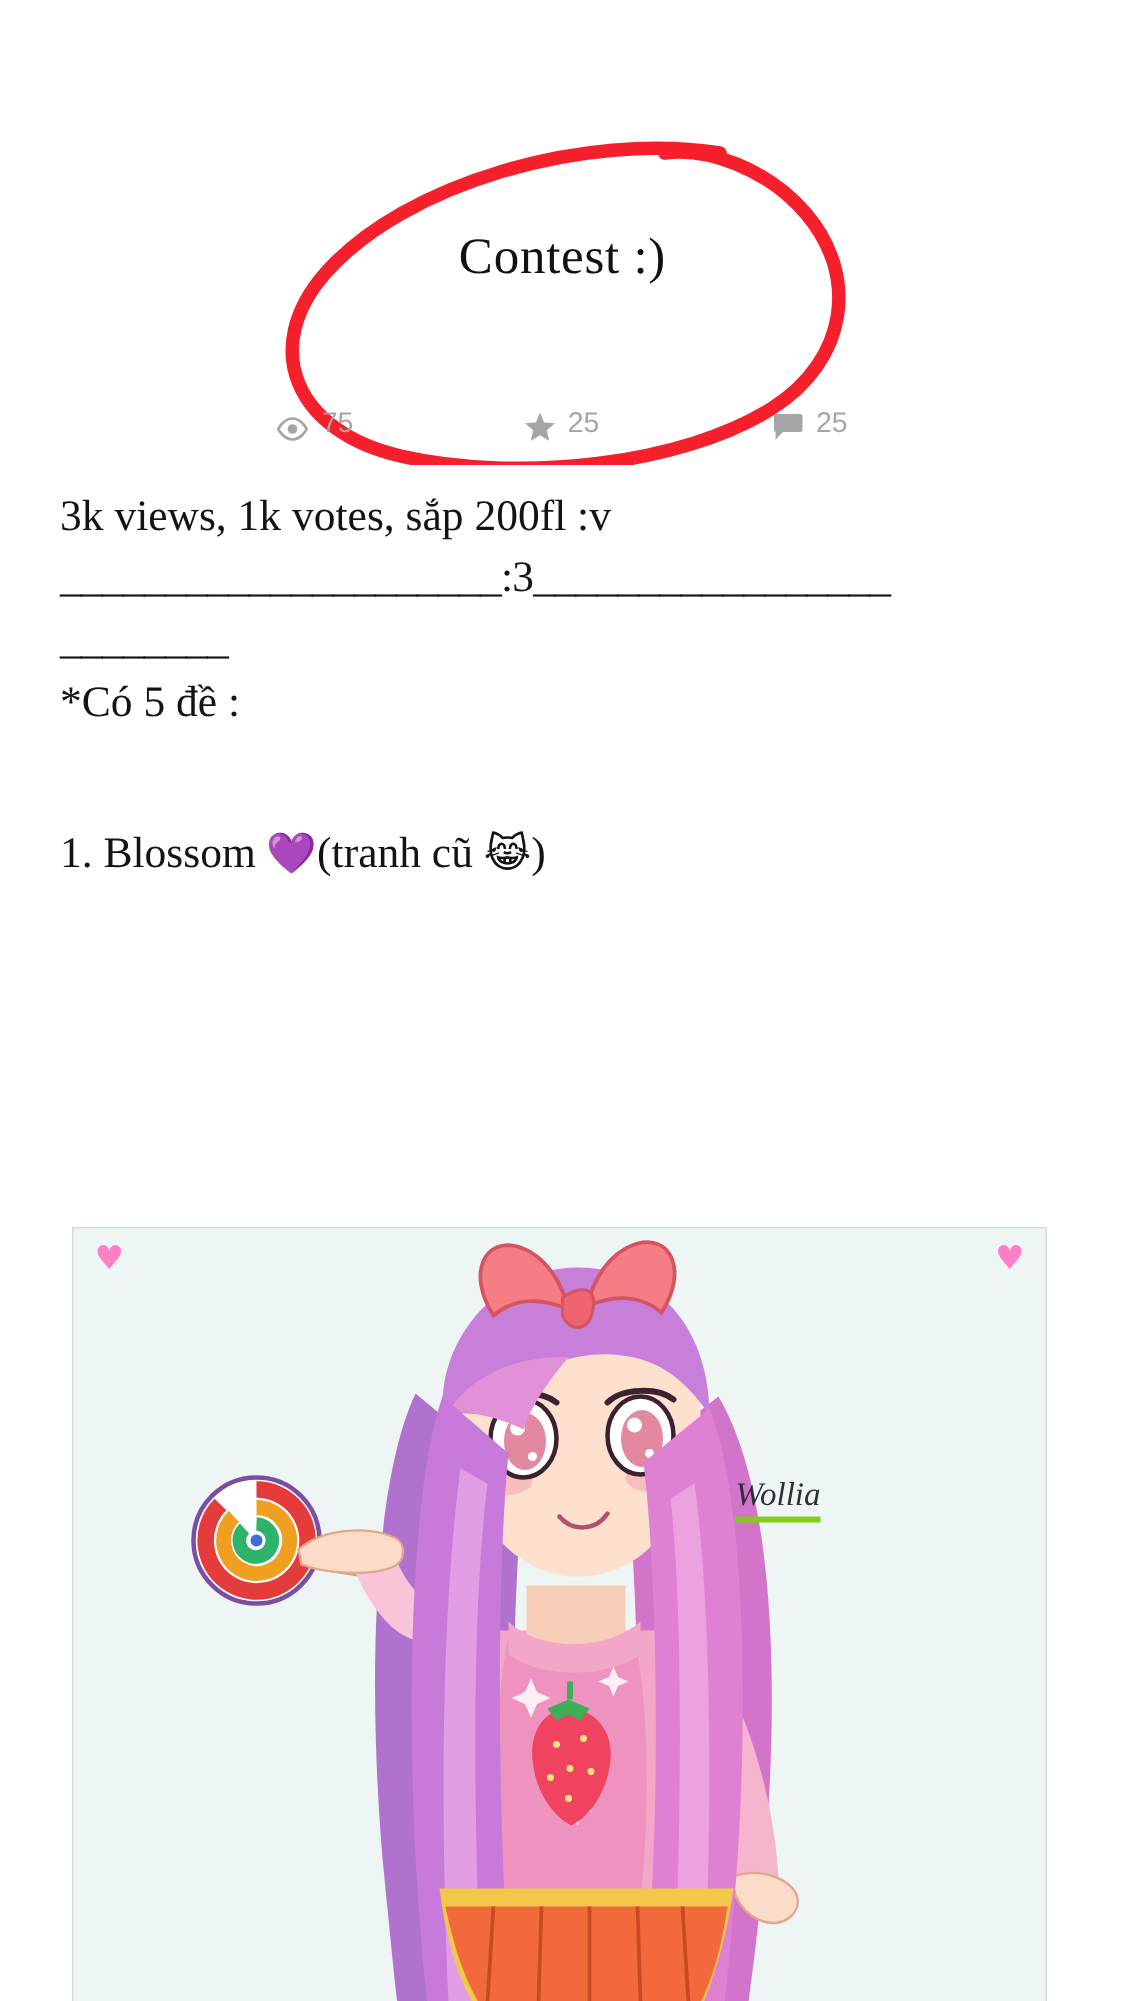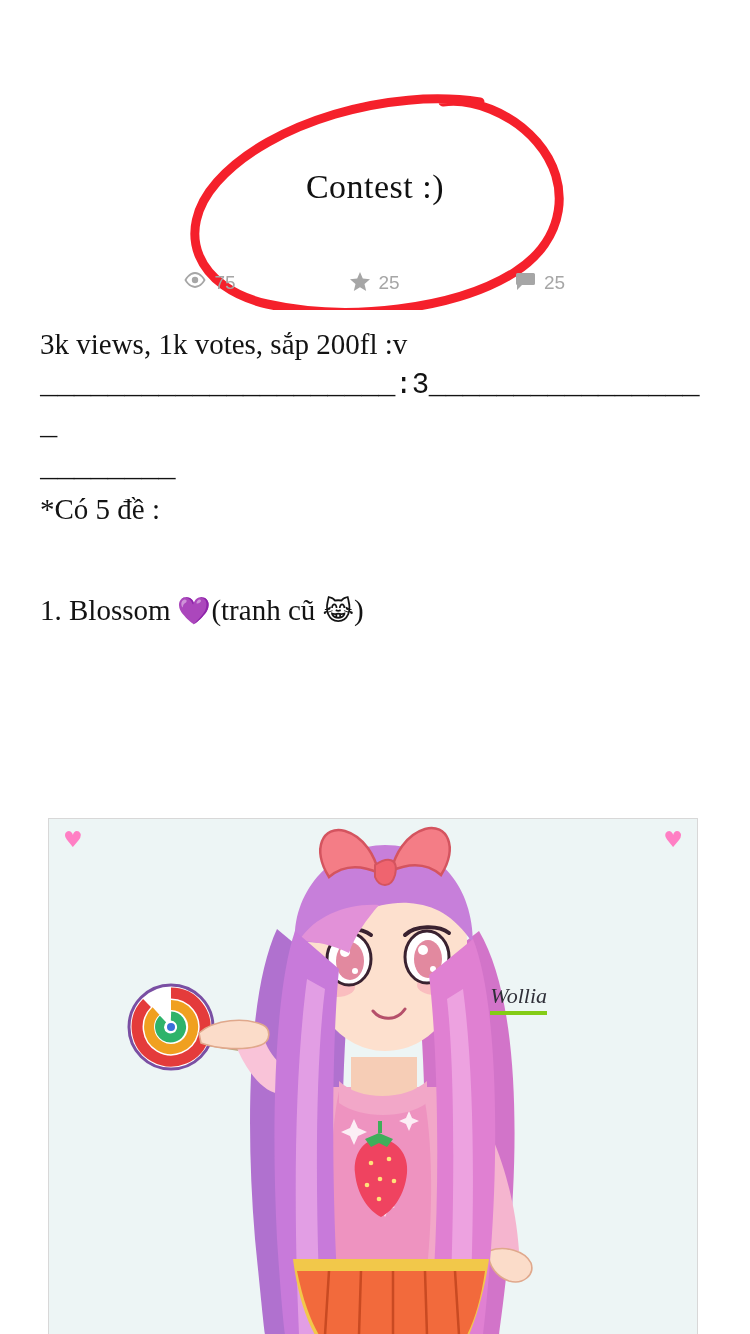--- a/index.html
+++ b/index.html
@@ -16,21 +16,21 @@
     color: #141414;
   }
 
   
   .title-block {
     position: relative;
     height: 250px;
   }
   .post-title {
     position: absolute;
-    top: 168px;
+    top: 153px;
     left: 0;
     width: 750px;
     text-align: center;
     font-size: 34px;
     letter-spacing: 0.5px;
     color: #111;
     font-family: "Liberation Serif", serif;
   }
 
   
@@ -51,21 +51,21 @@
     width: 750px;
     display: flex;
     justify-content: center;
     gap: 0px;
     color: #a6a6a6;
     font-family: "Liberation Sans", sans-serif;
     font-size: 19px;
   }
   .stat {
     display: flex;
-    align-items: flex-start;
+    align-items: flex-end;
     gap: 8px;
     width: 165px;
     justify-content: center;
   }
   .stat svg { display: block; }
 
   
   .body-text {
     position: absolute;
     top: 324px;
@@ -75,21 +75,20 @@
     line-height: 1.42;
     color: #131313;
   }
   .body-text p {
     margin: 0 0 0 0;
   }
   .line-gap { height: 30px; }
   .rule-line {
     word-break: break-all;
     letter-spacing: -0.5px;
-    font-family: Liberation Mono, monospace;
   }
   .emoji {
     font-family: "DejaVu Sans", sans-serif;
     font-size: 27px;
   }
 
   
   .artwork {
     position: absolute;
     left: 48px;

